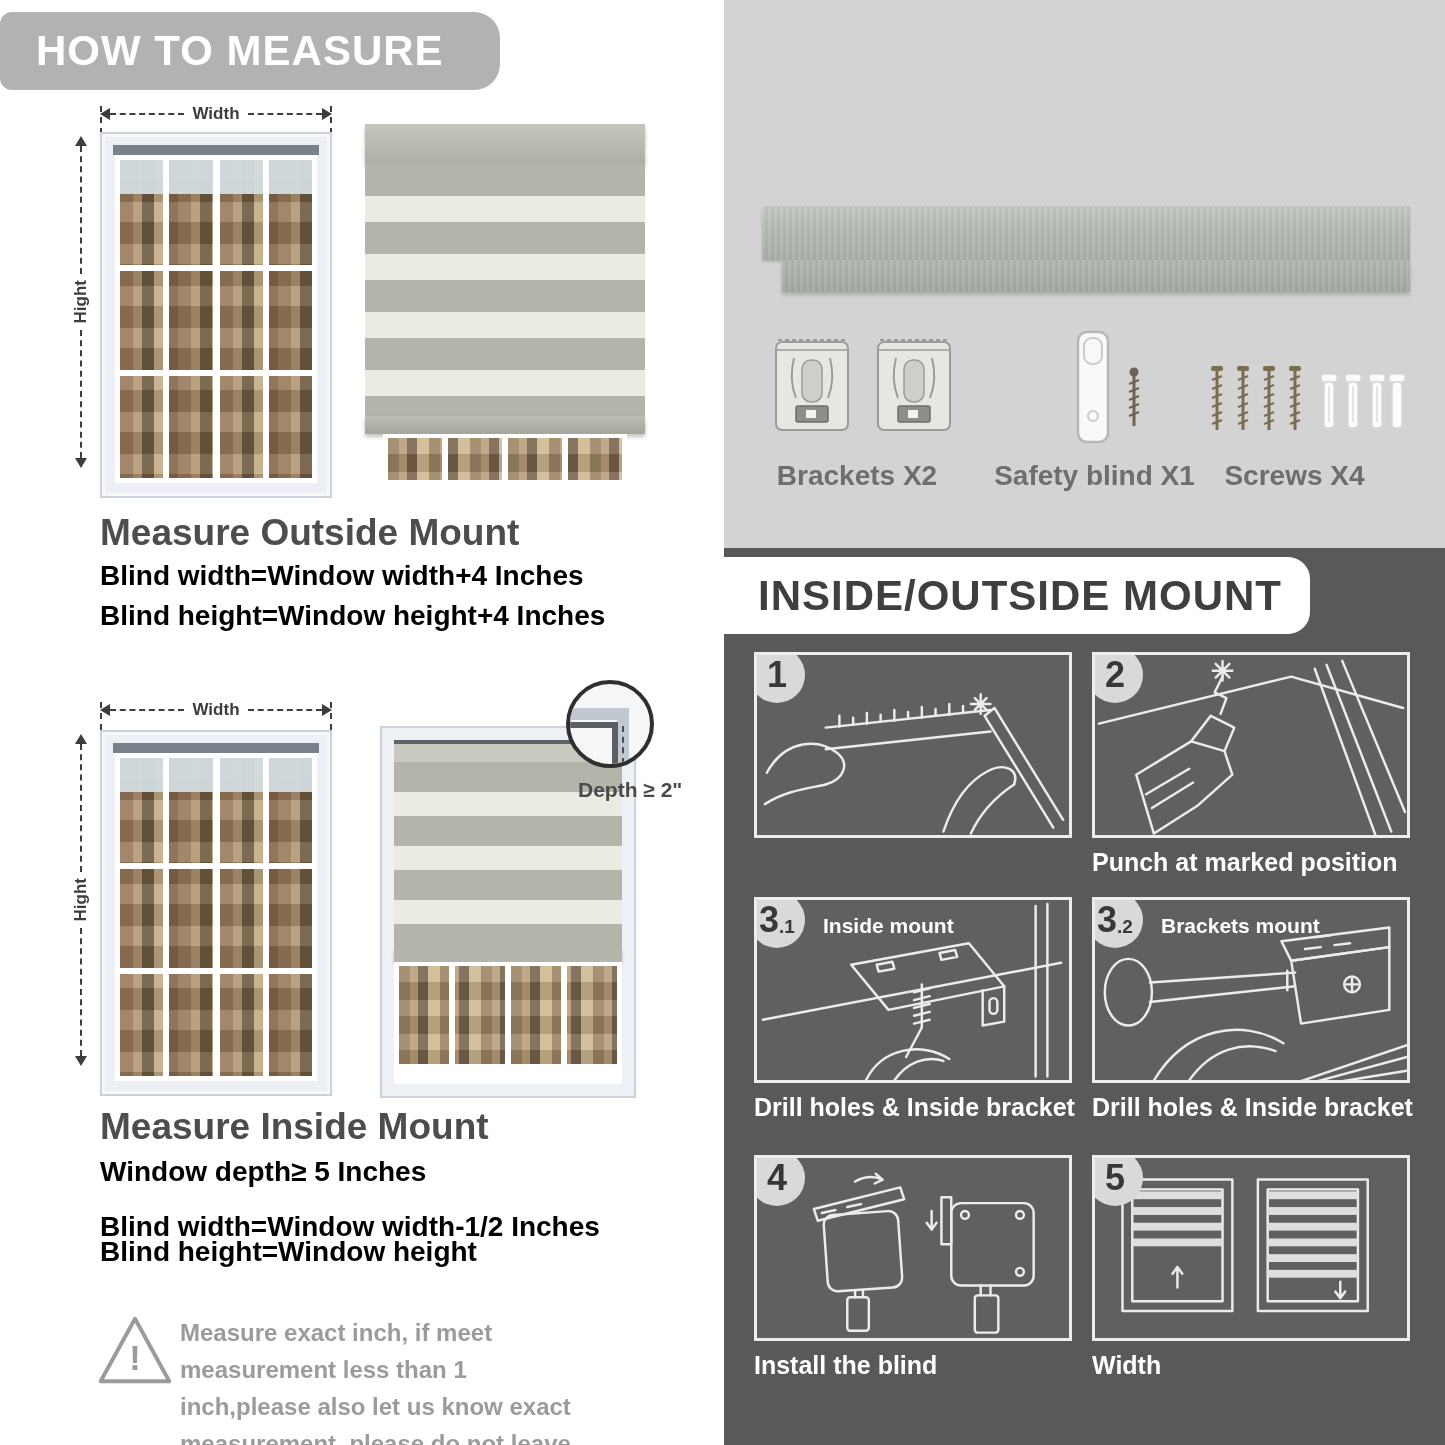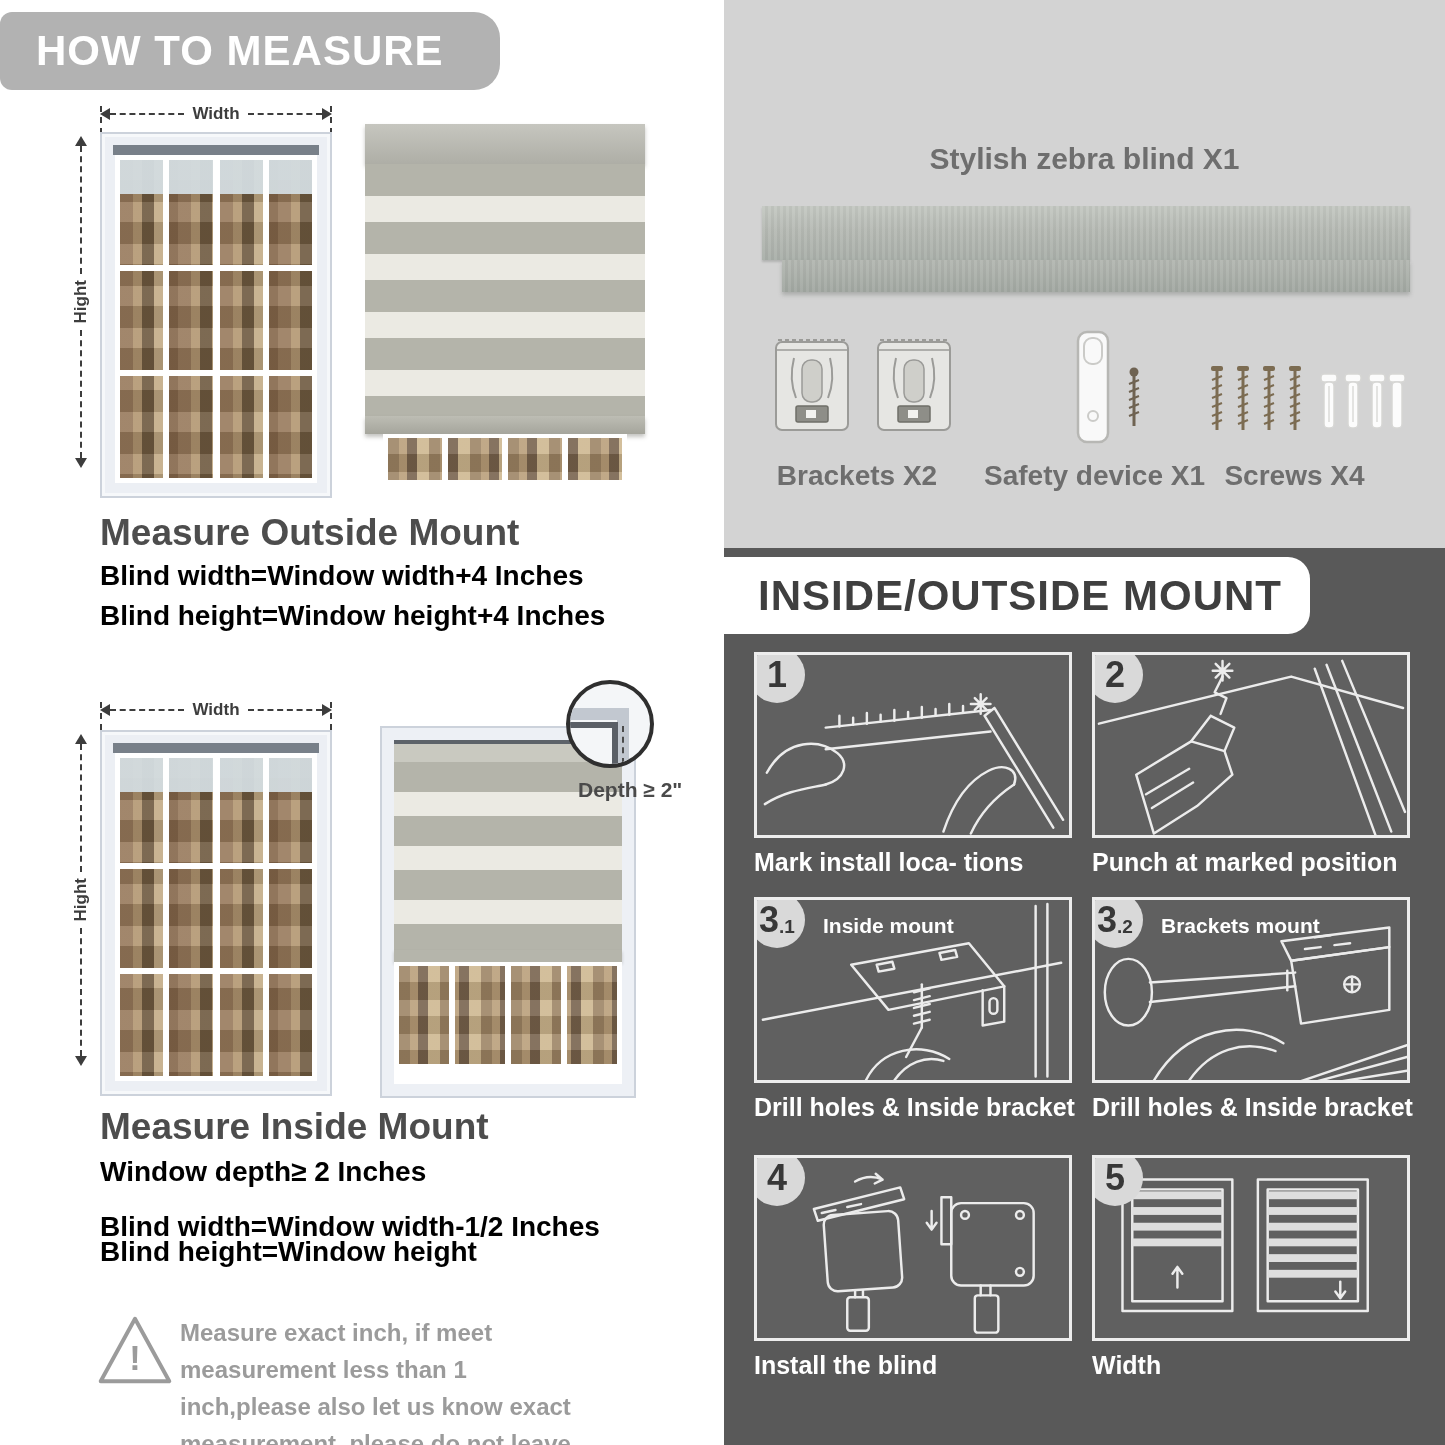--- a/index.html
+++ b/index.html
@@ -219,35 +219,34 @@
   </div>
 
   <div class="mag" style="left:566px;top:680px;">
     <div class="fr1"></div>
     <div class="fr2"></div>
     <div class="frd"></div>
   </div>
   <div class="depth-label" style="left:578px;top:778px;">Depth ≥ 2"</div>
 
   <div class="h2" style="left:100px;top:1106px;">Measure Inside Mount</div>
-  <div class="rule" style="left:100px;top:1156px;">Window depth≥ 2 Inches</div>
+  <div class="rule" style="left:100px;top:1156px;">Window depth≥ 5 Inches</div>
   <div class="rule" style="left:100px;top:1171px;margin-top:40px;">Blind width=Window width-1/2 Inches</div>
   <div class="rule" style="left:100px;top:1236px;">Blind height=Window height</div>
 
   <svg class="abs" style="left:96px;top:1312px;" width="78" height="76" viewBox="0 0 100 96">
     <path d="M50 8 L94 88 L6 88 Z" fill="none" stroke="#9b9b9b" stroke-width="5" stroke-linejoin="round"></path>
     <text x="50" y="74" font-size="44" font-weight="bold" fill="#9b9b9b" text-anchor="middle">!</text>
   </svg>
   <div class="warn-text" style="left:180px;top:1314px;width:400px;">Measure exact inch, if meet measurement less than 1 inch,please also let us know exact measurement, please do not leave it</div>
 
   <div class="light-section"></div>
   <div class="dark-section"></div>
 
 
-  <div class="product-label">Stylish zebra blind X1</div>
 
   <div class="tier" style="left:762px;top:206px;width:648px;height:54px;"></div>
   <div class="tier2" style="left:782px;top:260px;width:628px;height:32px;"></div>
 
   <svg class="abs" style="left:770px;top:332px;" width="190" height="112" viewBox="0 0 190 112">
     <g>
       <rect x="6" y="10" width="72" height="88" rx="6" fill="#e6e6e3" stroke="#9b9b98" stroke-width="2"></rect>
       <line x1="8" y1="8" x2="76" y2="8" stroke="#9b9b98" stroke-width="2" stroke-dasharray="4,3"></line>
       <line x1="6" y1="18" x2="78" y2="18" stroke="#9b9b98" stroke-width="1.5"></line>
       <rect x="32" y="28" width="20" height="42" rx="9" fill="#cfcfca" stroke="#9b9b98" stroke-width="1.5"></rect>
@@ -313,42 +312,41 @@
       <rect x="-5" y="8" width="10" height="46" rx="4" fill="rgba(255,255,255,.92)" stroke="#d6d6d4" stroke-width="1.5"></rect>
       <line x1="0" y1="12" x2="0" y2="48" stroke="#e3e3e1" stroke-width="2"></line>
     </g>
     <g transform="translate(192,12)">
       <rect x="-8" y="0" width="16" height="8" rx="3" fill="#fbfbfb" stroke="#d6d6d4" stroke-width="1.5"></rect>
       <rect x="-5" y="8" width="10" height="46" rx="4" fill="rgba(255,255,255,.92)" stroke="#d6d6d4" stroke-width="1.5"></rect>
     </g>
   </svg>
 
   <div class="comp-label" style="left:752px;top:460px;width:210px;">Brackets X2</div>
-  <div class="comp-label" style="left:972px;top:460px;width:245px;">Safety device X1</div>
+  <div class="comp-label" style="left:972px;top:460px;width:245px;">Safety blind X1</div>
   <div class="comp-label" style="left:1202px;top:460px;width:185px;">Screws X4</div>
 
   <div class="banner-mount">INSIDE/OUTSIDE MOUNT</div>
 
   <div class="step-box" style="left:754px;top:652px;">
     <svg class="lineart" viewBox="0 0 318 186" fill="none" stroke="#ececec" stroke-width="2.5" stroke-linecap="round" stroke-linejoin="round">
       <path d="M70,74 L238,56"></path>
         <path d="M70,96 L238,78"></path>
       <path d="M84,73 L84,62 M98,71 L98,64 M112,70 L112,59 M126,68 L126,61 M140,67 L140,56 M154,65 L154,58 M168,64 L168,53 M182,62 L182,55 M196,61 L196,50 M210,59 L210,52"></path>
       <path d="M222,44 L234,56 M234,44 L222,56 M228,40 L228,60 M218,50 L238,50"></path>
       <path d="M10,120 C30,84 64,86 82,100 C94,110 90,126 70,132"></path>
       <path d="M8,152 C30,138 52,136 70,132"></path>
       <path d="M302,176 L232,62 M312,168 L242,54 M232,62 L242,54"></path>
       <path d="M190,180 C200,150 216,128 236,118 C252,110 268,116 262,132"></path>
       <path d="M218,182 C228,160 244,144 262,132"></path>
     </svg>
     <div class="badge">
       <span class="bnum">1</span>
     </div>
   </div>
-  <div class="caption" style="left:754px;top:848px;">Mark install loca- tions</div>
 
   <div class="step-box" style="left:1092px;top:652px;">
     <svg class="lineart" viewBox="0 0 318 186" fill="none" stroke="#ececec" stroke-width="2.5" stroke-linecap="round" stroke-linejoin="round">
       <path d="M4,70 L200,22 L314,54"></path>
       <path d="M236,10 L302,180 M252,6 L316,160 M224,14 L286,184"></path>
       <path d="M60,182 L42,122 L98,88 L132,98 L140,122 L104,154 Z"></path>
       <path d="M52,142 L96,116 M58,156 L100,130"></path>
       <path d="M98,88 L118,62 M132,98 L142,74 M118,62 L142,74"></path>
       <path d="M128,60 L134,44 L122,38 L130,22"></path>
       <path d="M120,16 L140,16 M130,6 L130,26 M123,9 L137,23 M137,9 L123,23"></path>

